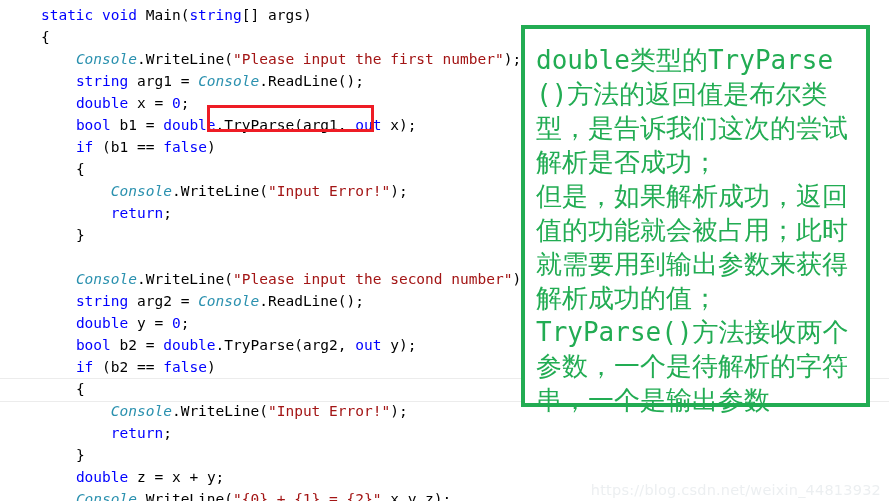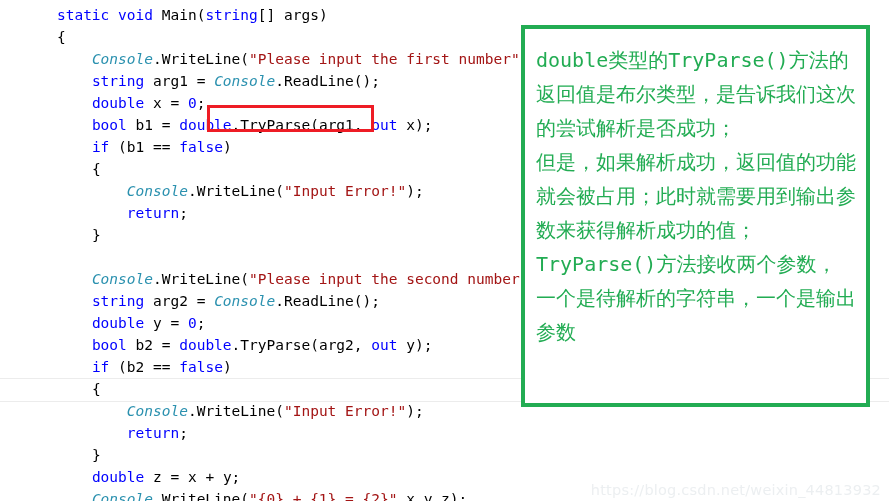--- a/index.html
+++ b/index.html
@@ -25,21 +25,21 @@
     height: 501px;
     padding: 4px 0 0 0;
     box-sizing: border-box;
   }
   .code-line {
     position: relative;
     height: 22px;
     line-height: 22px;
     font-size: 14.5px;
     white-space: pre;
-    padding-left: 22px;
+    padding-left: 6px;
     letter-spacing: 0px;
     color: #000000;
     z-index: 2;
   }
 
   
   .kw   { color: #0000ff; }
   .typ  { color: #2b91af; font-style: italic; }
   .str  { color: #a31515; }
   .num  { color: #0000ff; }
@@ -78,21 +78,21 @@
     height: 382px;
     border: 4px solid #22ac53;
     box-sizing: border-box;
     background: #ffffff;
     z-index: 6;
     padding: 14px 10px 8px 11px;
   }
   #note-text {
     color: #22ac53;
     font-family: "DejaVu Sans Mono", "Liberation Mono", monospace;
-    font-size: 20px;
+    font-size: 26px;
     line-height: 34px;
     white-space: pre-wrap;
     word-break: break-all;
     letter-spacing: 0px;
   }
 
   
   #watermark {
     position: absolute;
     right: 8px;

